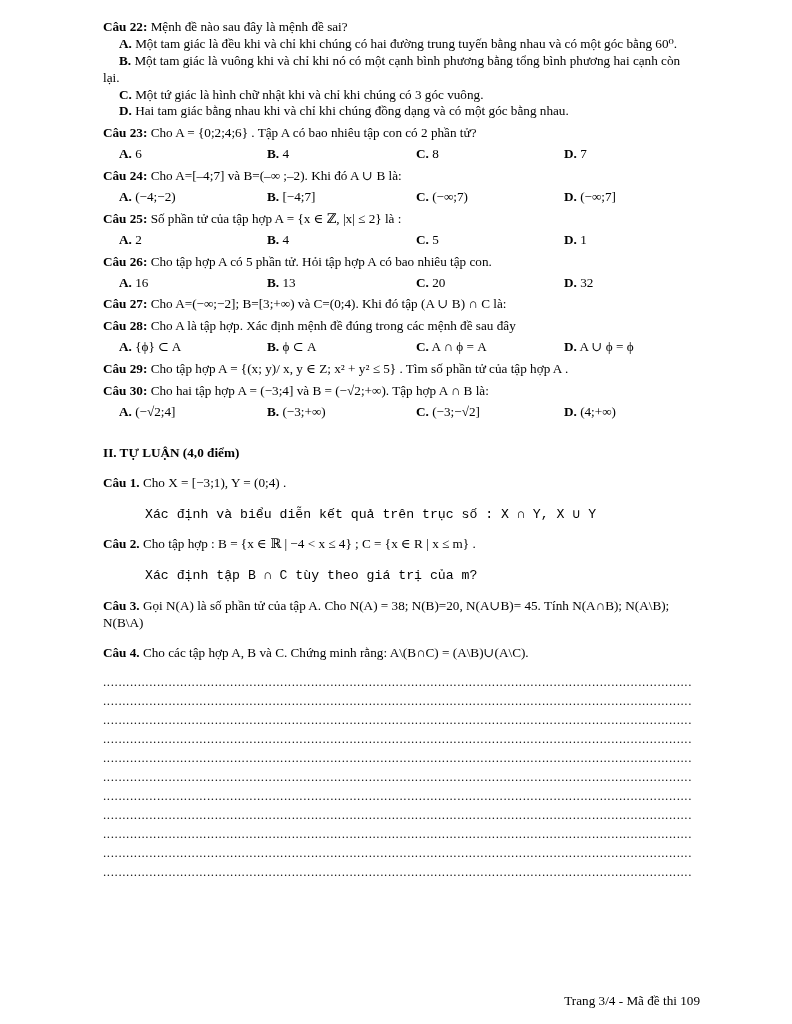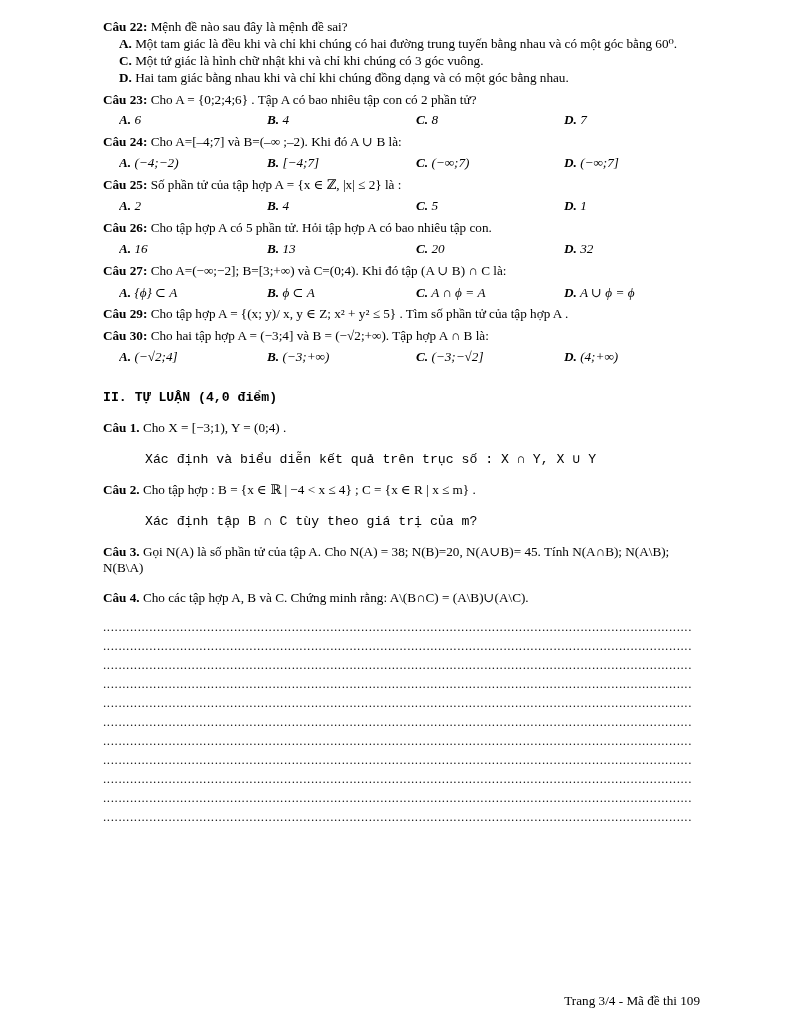--- a/index.html
+++ b/index.html
@@ -24,26 +24,25 @@
   b, .q-label, .opt-label { font-weight: bold; }
 
   .q-block { margin-top: 5px; }
   .q-head { }
   .opt-stacked { text-indent: 16px; }
   .opt-grid {
     display: grid;
     grid-template-columns: 148px 149px 148px auto;
     padding-left: 16px;
     margin: 4px 0 5px 0;
-    font-style: italic;
   }
   .opt-cell { white-space: nowrap; overflow: hidden; }
 
   .essay { margin-top: 24px; }
-  .essay-title { font-weight: bold; font-family: Liberation Mono, monospace; }
+  .essay-title { font-weight: bold; }
   .essay-item { margin-top: 13px; }
   .essay-sub { margin: 15px 0 0 42px; font-family: Liberation Mono, monospace; }
 
   .answer-lines { margin-top: 12px; }
   .dotline {
     height: 19px;
     overflow: hidden;
     white-space: nowrap;
     letter-spacing: 0.6px;
     color: #1a1a1a;
@@ -59,20 +58,21 @@
 </style>
 </head>
 <body>
 
 <div class="page">
 
   <div>
       <div class="q-block">
         <p class="q-head"><b class="q-label">Câu 22:</b> <span>Mệnh đề nào sau đây là mệnh đề sai?</span></p>
         <p class="opt-stacked"><b class="opt-label">A.</b> <span>Một tam giác là đều khi và chỉ khi chúng có hai đường trung tuyến bằng nhau và có một góc bằng 60⁰.</span></p>
+        <p class="opt-stacked"><b class="opt-label">B.</b> <span>Một tam giác là vuông khi và chỉ khi nó có một cạnh bình phương  bằng tổng bình phương hai cạnh còn lại.</span></p>
         <p class="opt-stacked"><b class="opt-label">C.</b> <span>Một tứ giác là hình chữ nhật khi và chỉ khi chúng có 3 góc vuông.</span></p>
         <p class="opt-stacked"><b class="opt-label">D.</b> <span>Hai tam giác bằng nhau khi và chỉ khi chúng đồng dạng và có một góc bằng nhau.</span></p>
       </div>
       <div class="q-block">
         <p class="q-head"><b class="q-label">Câu 23:</b> <span>Cho A = {0;2;4;6} . Tập A có bao nhiêu tập con có 2 phần tử?</span></p>
         <div class="opt-grid">
           <div class="opt-cell"><b class="opt-label">A.</b> <span>6</span></div>
           <div class="opt-cell"><b class="opt-label">B.</b> <span>4</span></div>
           <div class="opt-cell"><b class="opt-label">C.</b> <span>8</span></div>
           <div class="opt-cell"><b class="opt-label">D.</b> <span>7</span></div>
@@ -102,20 +102,21 @@
           <div class="opt-cell"><b class="opt-label">A.</b> <span>16</span></div>
           <div class="opt-cell"><b class="opt-label">B.</b> <span>13</span></div>
           <div class="opt-cell"><b class="opt-label">C.</b> <span>20</span></div>
           <div class="opt-cell"><b class="opt-label">D.</b> <span>32</span></div>
         </div>
       </div>
       <div class="q-block">
         <p class="q-head"><b class="q-label">Câu 27:</b> <span>Cho A=(−∞;−2]; B=[3;+∞) và C=(0;4). Khi đó tập (A ∪ B) ∩ C là:</span></p>
       </div>
       <div class="q-block">
+        <p class="q-head"><b class="q-label">Câu 28:</b> <span>Cho A là tập hợp. Xác định mệnh đề đúng trong các mệnh đề sau đây</span></p>
         <div class="opt-grid">
           <div class="opt-cell"><b class="opt-label">A.</b> <span>{ϕ} ⊂ A</span></div>
           <div class="opt-cell"><b class="opt-label">B.</b> <span>ϕ ⊂ A</span></div>
           <div class="opt-cell"><b class="opt-label">C.</b> <span>A ∩ ϕ = A</span></div>
           <div class="opt-cell"><b class="opt-label">D.</b> <span>A ∪ ϕ = ϕ</span></div>
         </div>
       </div>
       <div class="q-block">
         <p class="q-head"><b class="q-label">Câu 29:</b> <span>Cho tập hợp A = {(x; y)/ x, y ∈ Z; x² + y² ≤ 5} . Tìm số phần tử của tập hợp A .</span></p>
       </div>

